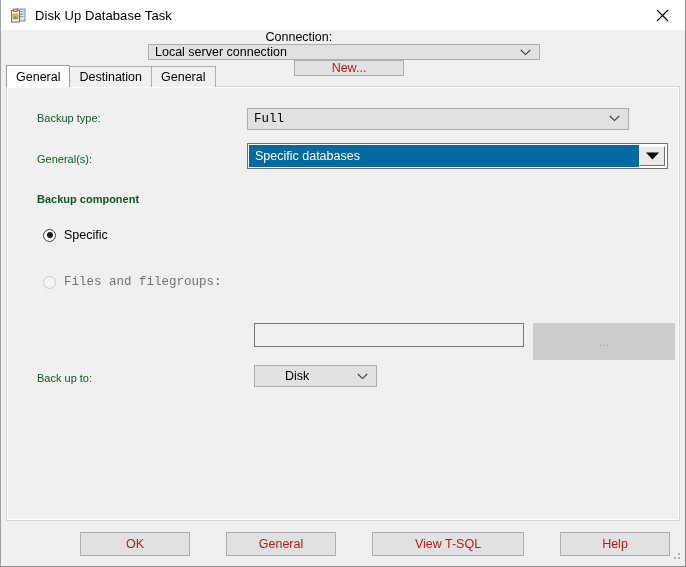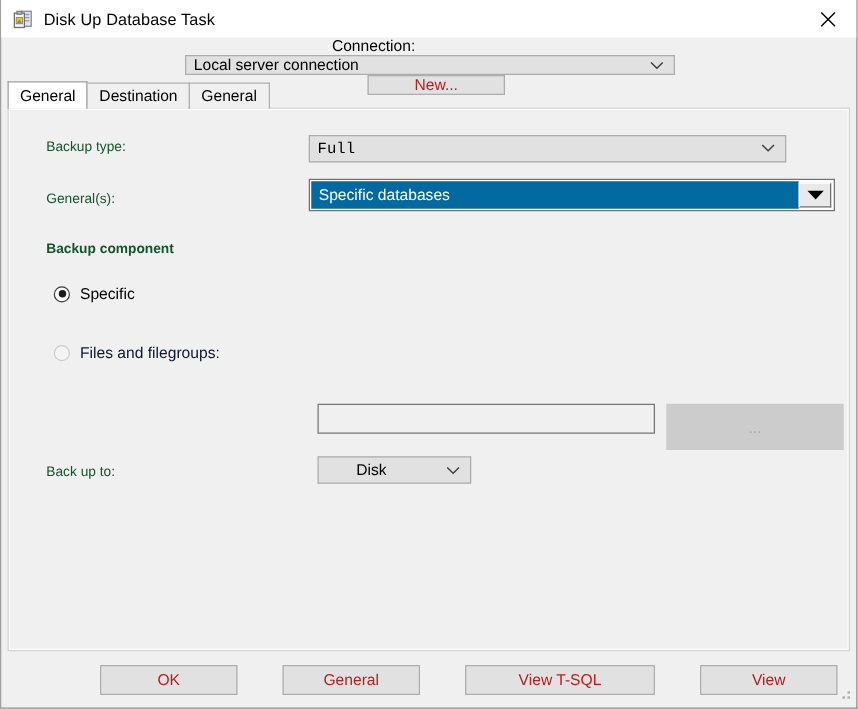--- a/index.html
+++ b/index.html
@@ -260,21 +260,21 @@
     left: 2.5px; top: 2.5px;
     width: 6px; height: 6px;
     border-radius: 50%;
     background: #1b1b1b;
   }
   .radio.disabled {
     border-color: #cccccc;
     background: #f4f4f4;
   }
   .radio-label { font-size: 12.5px; color: #000; white-space: nowrap; }
-  .radio-label.dim { color: #0f172a; }
+  .radio-label.dim { color: #737373; font-family: Liberation Mono, monospace; }
 
   
   #files-input {
     position: absolute;
     left: 247px;
     top: 236px;
     width: 270px;
     height: 24px;
     background: #f0f0f0;
     border: 1px solid #767676;
@@ -440,21 +440,21 @@
     <div class="btn">
       <span>OK</span>
     </div>
     <div class="btn">
       <span>General</span>
     </div>
     <div class="btn wide">
       <span>View T-SQL</span>
     </div>
     <div class="btn">
-      <span>View</span>
+      <span>Help</span>
     </div>
     <span class="resize-grip">
       <svg width="12" height="12" viewBox="0 0 12 12">
         <rect x="8" y="2" width="2" height="2" fill="#b0b0b0"></rect>
         <rect x="8" y="6" width="2" height="2" fill="#b0b0b0"></rect>
         <rect x="4" y="6" width="2" height="2" fill="#b0b0b0"></rect>
       </svg>
     </span>
   </div>
 

